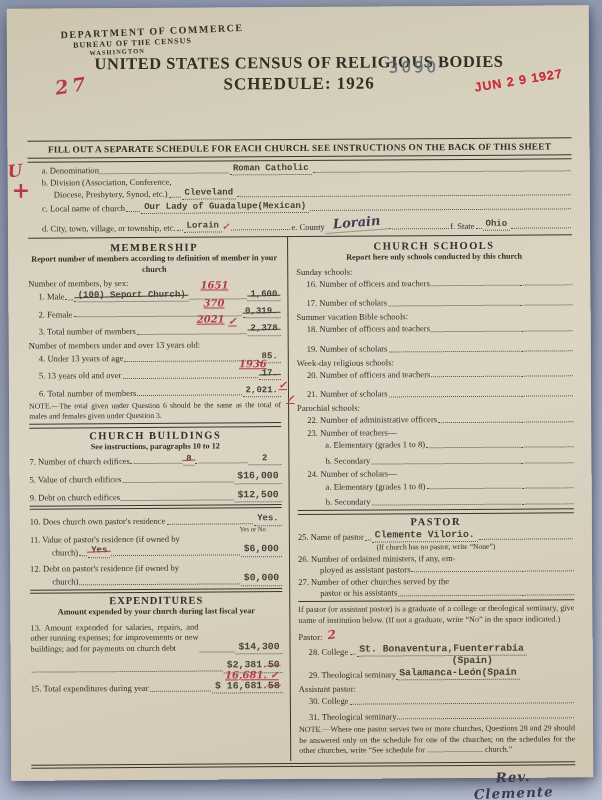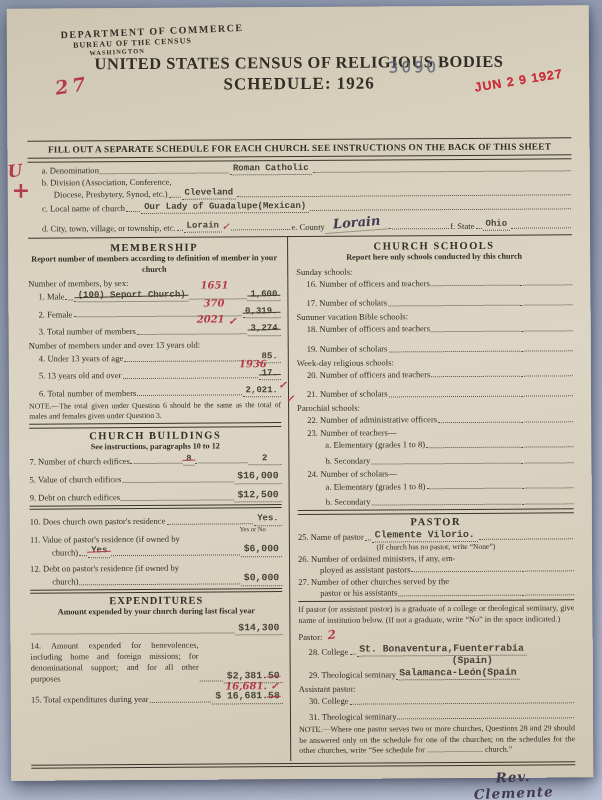--- a/index.html
+++ b/index.html
@@ -50,21 +50,21 @@
   .cr{flex:1;padding:2px 0 4px 8px;position:relative;}
   .sec-head{text-align:center;font-weight:bold;font-size:10.5px;letter-spacing:1.5px;margin-top:2px;}
   .sec-sub{text-align:center;font-weight:bold;font-size:8.2px;margin-top:1px;line-height:1.25;}
   .grp{font-size:8.6px;margin-top:3px;}
   .note{font-size:7.7px;text-align:justify;line-height:1.3;margin-top:3px;}
   .hint{font-size:6.6px;text-align:right;padding-right:16px;margin-top:-1px;}
   .hint-c{font-size:7.6px;text-align:center;margin-top:0;}
   .lb13{width:168px;flex-shrink:1;}
   .sp{margin-top:9px;}
   .sp2{margin-top:5px;}
-  .r-abs{position:absolute;font-size:10px;}
+  .r-abs{position:absolute;font-size:10px;text-decoration:underline;}
 
   .foot{margin-top:3px;padding:0 2px;}
   .f1{display:flex;align-items:flex-end;margin-top:2px;}
   .flb{font-weight:bold;font-size:13px;flex-shrink:0;}
   .sig{font-size:13.5px;transform:rotate(-2deg);letter-spacing:1px;border-bottom:1px dotted #5a5443;flex:1;text-align:center;}
 </style>
 </head>
 <body>
 
 <div class="paper">
@@ -142,21 +142,21 @@
       </div>
       <div class="q sp2">
         <span class="lb ind">2. Female</span>
         <span class="dots"></span>
         <span class="val strike">0,319.</span>
         <span class="rs r-abs" style="top:-9px;right:56px">370</span>
       </div>
       <div class="q sp2">
         <span class="lb ind">3. Total number of members</span>
         <span class="dots"></span>
-        <span class="val strike">3,274</span>
+        <span class="val strike">2,378</span>
         <span class="rs r-abs" style="top:-10px;right:56px">2021</span>
         <span class="rs r-abs chk" style="top:-8px;right:44px">✓</span>
       </div>
 
       <div class="grp">Number of members under and over 13 years old:</div>
       <div class="q">
         <span class="lb ind">4. Under 13 years of age</span>
         <span class="dots"></span>
         <span class="val">85.</span>
       </div>
@@ -218,25 +218,25 @@
       <div class="q" style="margin-top:0">
         <span class="lb" style="padding-left:22px">church)</span>
         <span class="dots"></span>
         <span class="val vbig">$0,000</span>
       </div>
 
       <div class="rule2"></div>
       <div class="sec-head" style="letter-spacing:1px">EXPENDITURES</div>
       <div class="sec-sub">Amount expended by your church during last fiscal year</div>
       <div class="q sp2">
+        <span class="lb13 note" style="margin-top:0;font-size:8.4px">13. Amount expended for salaries, repairs, and other running expenses; for improvements or new buildings; and for payments on church debt</span>
         <span class="dots"></span>
         <span class="val vbig">$14,300</span>
       </div>
       <div class="q sp2">
-        <span class="lb13 note" style="margin-top:0;font-size:8.4px">14. Amount expended for benevolences, including home and foreign missions; for denominational support; and for all other purposes</span>
         <span class="dots"></span>
         <span class="val vbig"><span>$2,381.</span><span class="strike-red" style="position:relative">50</span></span>
         <span class="rs r-abs" style="bottom:-9px;right:4px;font-size:10px">16,681. ✓</span>
       </div>
       <div class="q" style="margin-top:7px">
         <span class="lb">15. Total expenditures during year</span>
         <span class="dots"></span>
         <span class="val vbig"><span>$ 16,681.</span><span class="strike-red" style="position:relative">58</span></span>
       </div>
     </div>

